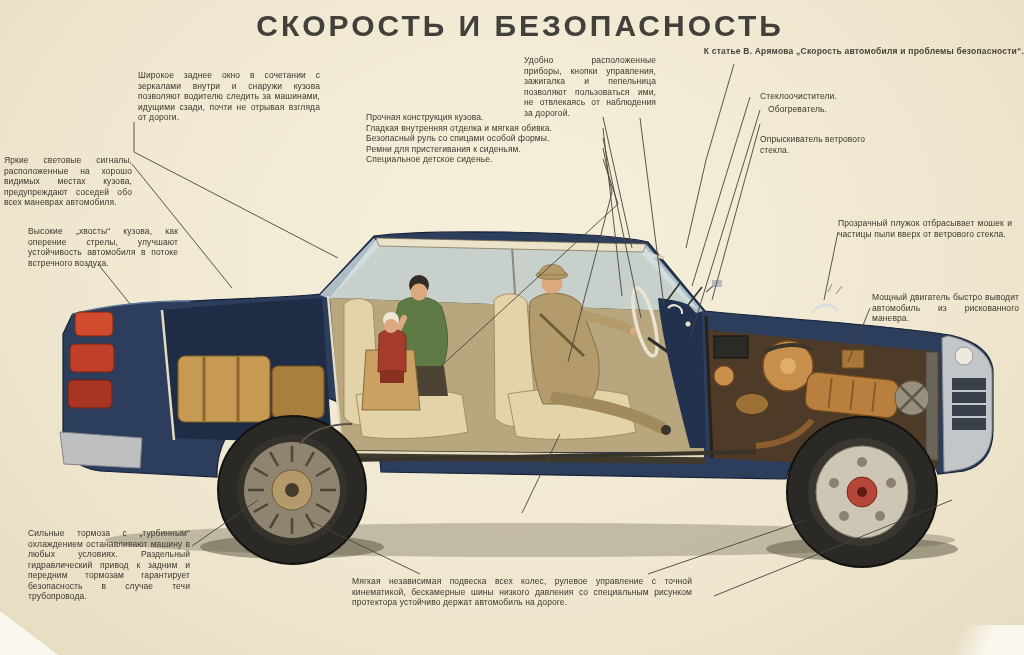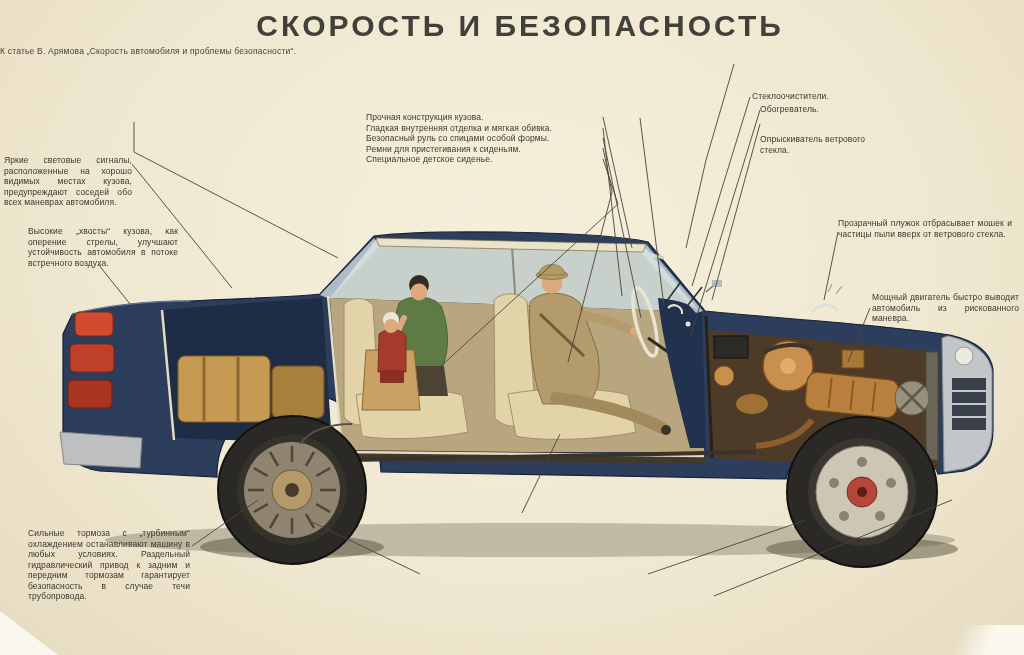--- a/index.html
+++ b/index.html
@@ -9,30 +9,30 @@
     background: radial-gradient(ellipse at 50% 38%, #f5efdb 0%, #f0e8d1 55%, #e6dcc0 100%);
     overflow:hidden;
     font-family:"Liberation Sans", sans-serif;
     color:#3b3831;
   }
   .title {
     position:absolute; top:9px; left:8px; width:100%; text-align:center;
     font-size:30px; font-weight:bold; letter-spacing:3px; color:#42403a;
   }
   .subtitle {
-    position:absolute; top:46px; left:0; width:100%; text-align:left;
-    font-size:8.5px; color:#47443c; letter-spacing:.2px;
+    position:absolute; top:46px; left:0; width:100%; text-align:right;
+    font-size:8.5px; color:#47443c; letter-spacing:.2px;font-weight:bold;
   }
   .art { position:absolute; left:0; top:0; width:1024px; height:655px; }
   .note {
     position:absolute; font-size:8.5px; line-height:1.24; text-align:justify;
     color:#3a3730; letter-spacing:.1px;
   }
   .note.right { text-align:left; }
-  .note.single { white-space:nowrap; text-align:left; }
+  .note.single { white-space:nowrap; text-align:left;margin-left:8px; }
   .corner-bl {
     position:absolute; left:0; bottom:0; width:0; height:0;
     border-bottom:44px solid #faf7ee; border-right:58px solid transparent;
   }
   .corner-br {
     position:absolute; right:0; bottom:0; width:120px; height:30px;
     background:linear-gradient(115deg, rgba(250,247,238,0) 45%, #faf7ee 70%);
   }
 </style>
 </head>
@@ -242,44 +242,47 @@
       <polyline points="522,513 560,434"></polyline>
       <polyline points="420,574 312,522"></polyline>
       <polyline points="648,574 806,520"></polyline>
       <polyline points="714,596 952,500"></polyline>
     </g>
   </svg>
 
   <div class="title">СКОРОСТЬ И БЕЗОПАСНОСТЬ</div>
   <div class="subtitle">К статье В. Арямова „Скорость автомобиля и проблемы безопасности“.</div>
 
+  <div class="note" style="left:138px; top:70px; width:182px">Широкое заднее окно в сочетании с зеркалами внутри и снаружи кузова позволяют водителю следить за машинами, идущими сзади, почти не отрывая взгляда от дороги.</div>
 
   <div class="note" style="left:4px; top:155px; width:128px">Яркие световые сигналы, расположенные на хорошо видимых местах кузова, предупреждают соседей обо всех маневрах автомобиля.</div>
 
   <div class="note" style="left:28px; top:528px; width:162px">Сильные тормоза с „турбинным“ охлаждением останавливают машину в любых условиях. Раздельный гидравлический привод к задним и передним тормозам гарантирует безопасность в случае течи трубопровода.</div>
 
   <div class="note" style="left:28px; top:226px; width:150px">Высокие „хвосты“ кузова, как оперение стрелы, улучшают устойчивость автомобиля в потоке встречного воздуха.</div>
 
   <div class="note right" style="left:366px; top:112px; width:236px">
     <div>Прочная конструкция кузова.</div>
     <div>Гладкая внутренняя отделка и мягкая обивка.</div>
     <div>Безопасный руль со спицами особой формы.</div>
     <div>Ремни для пристегивания к сиденьям.</div>
     <div>Специальное детское сиденье.</div>
   </div>
 
+  <div class="note" style="left:524px; top:55px; width:132px">Удобно расположенные приборы, кнопки управления, зажигалка и пепельница позволяют пользоваться ими, не отвлекаясь от наблюдения за дорогой.</div>
 
 
   <div class="note single" style="left:752px; top:91px;">Стеклоочистители.</div>
 
   <div class="note single" style="left:760px; top:104px;">Обогреватель.</div>
 
   <div class="note" style="left:760px; top:134px; width:120px; text-align:left;">Опрыскиватель ветрового стекла.</div>
 
   <div class="note" style="left:872px; top:292px; width:147px">Мощный двигатель быстро выводит автомобиль из рискованного маневра.</div>
 
   <div class="note" style="left:838px; top:218px; width:174px">Прозрачный плужок отбрасывает мошек и частицы пыли вверх от ветрового стекла.</div>
 
 
+  <div class="note" style="left:352px; top:576px; width:340px">Мягкая независимая подвеска всех колес, рулевое управление с точной кинематикой, бескамерные шины низкого давления со специальным рисунком протектора устойчиво держат автомобиль на дороге.</div>
 
   <div class="corner-bl"></div>
   <div class="corner-br"></div>
 </div>
 
 </body></html>

